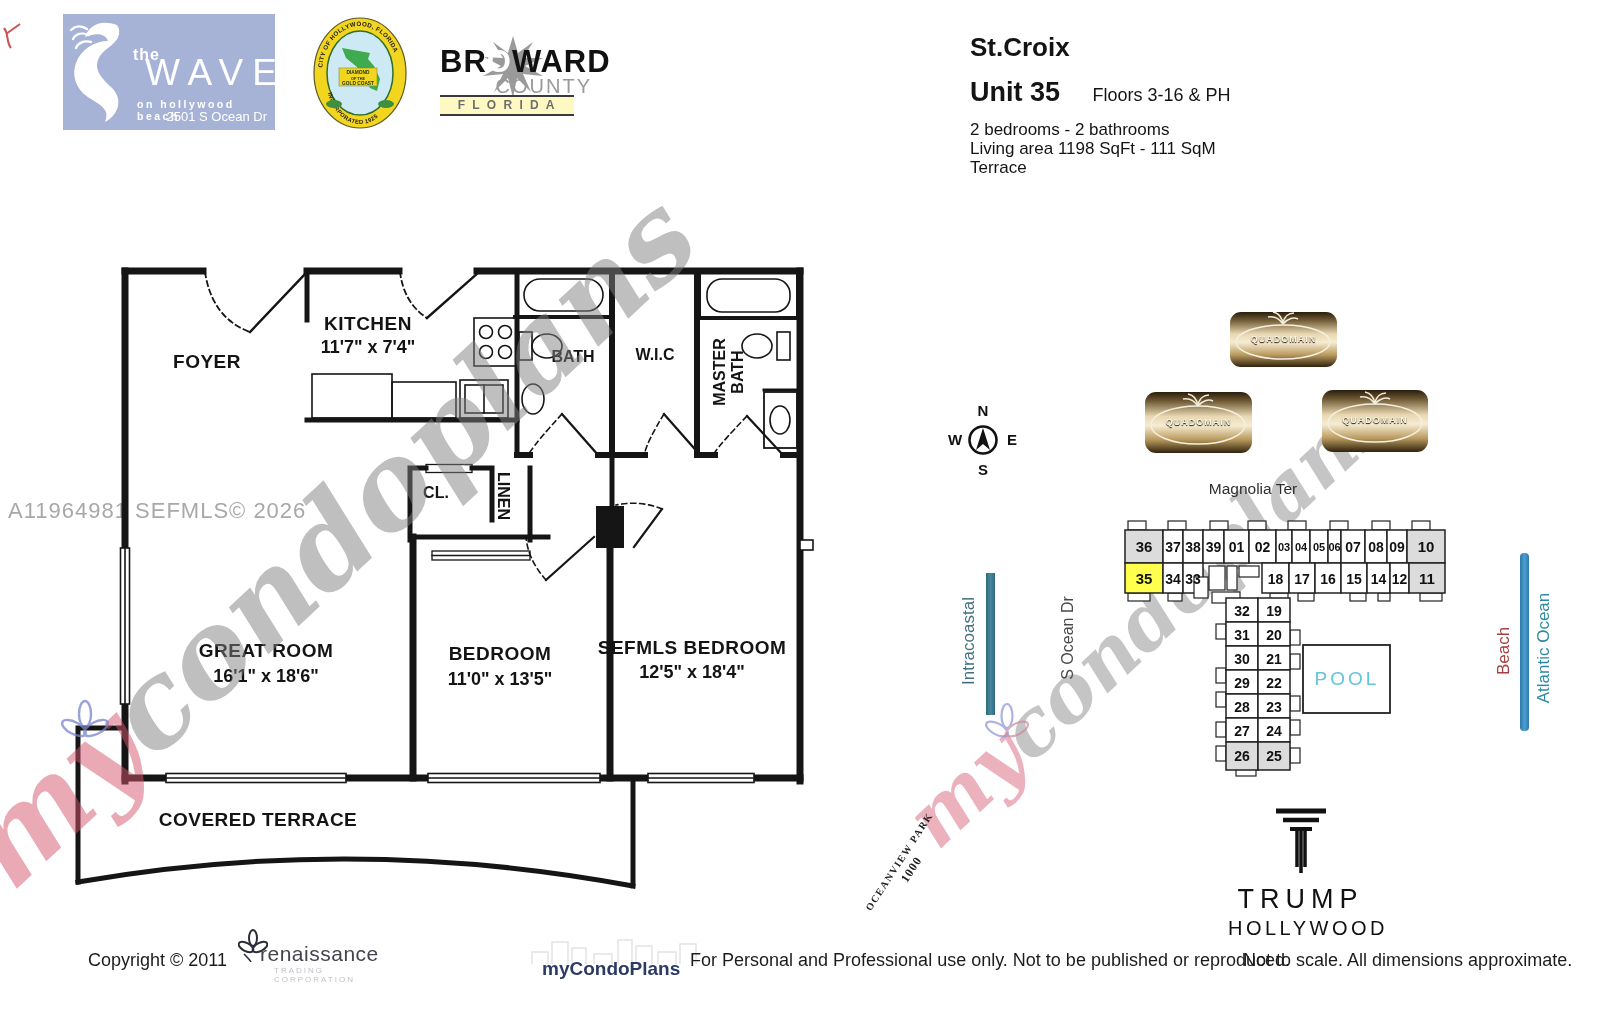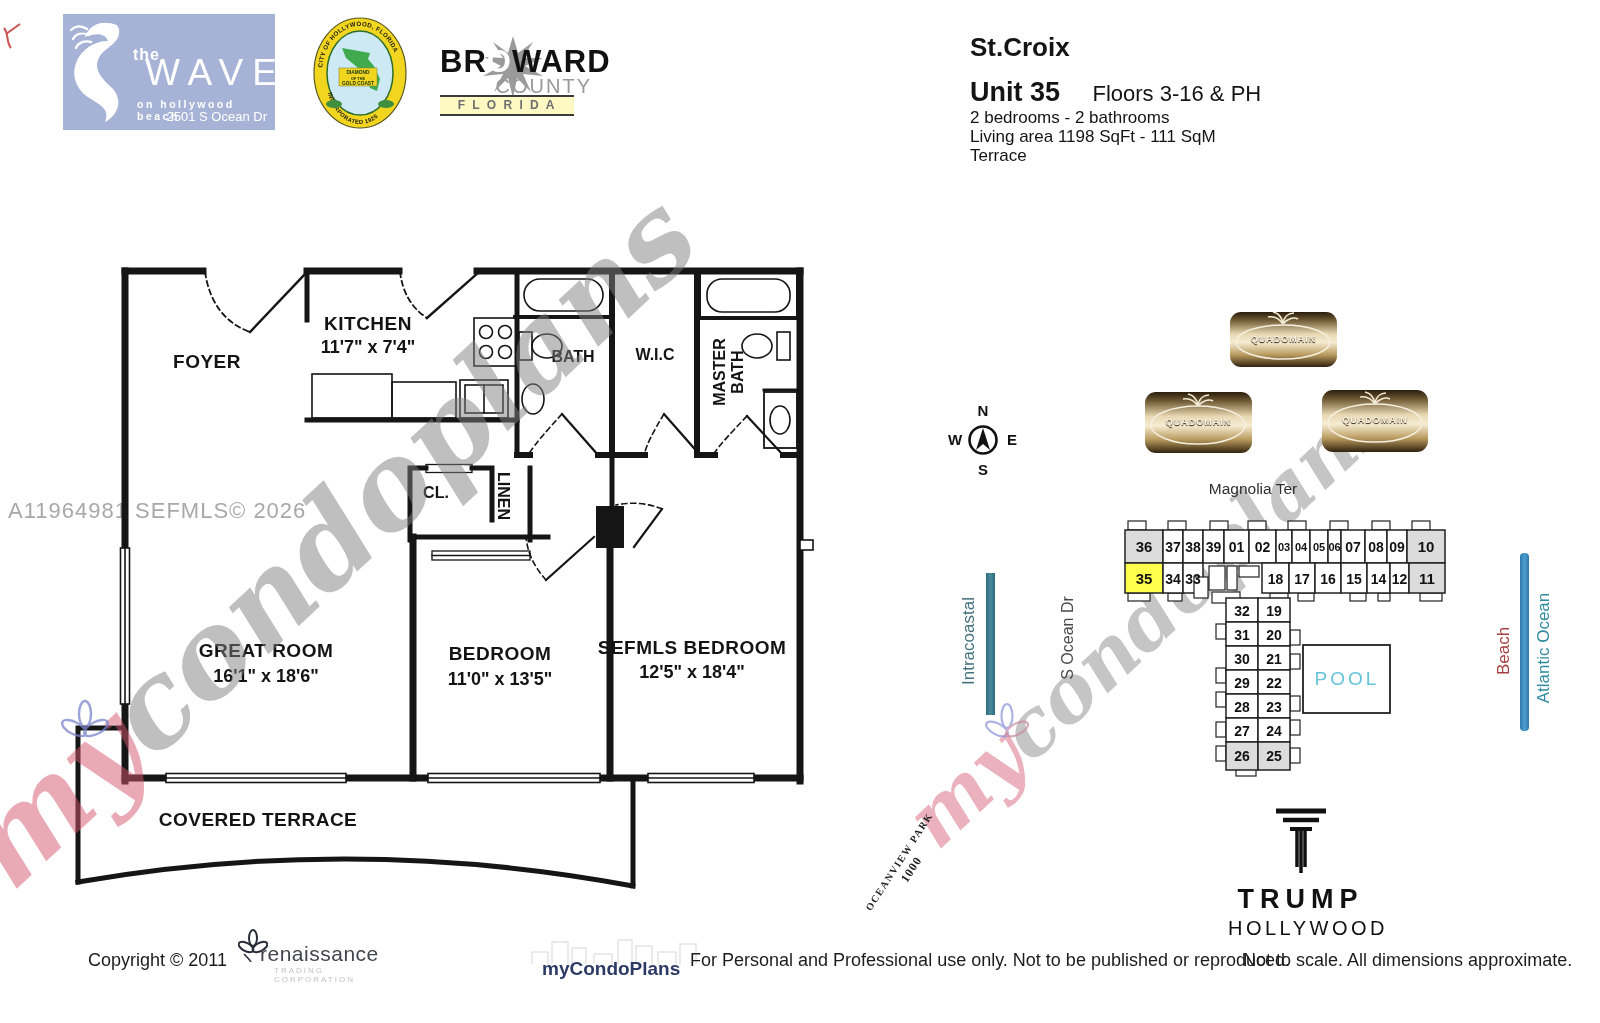--- a/index.html
+++ b/index.html
@@ -21,40 +21,40 @@
   .wave .addr{position:absolute;right:8px;bottom:6px;font-size:13px;font-weight:400;}
   .broward .big{position:absolute;left:0;top:6px;font-size:31px;font-weight:700;letter-spacing:1px;color:#111;}
   .broward .big .wo{color:#fff;}
   .broward .county{position:absolute;right:4px;top:37px;font-size:20px;letter-spacing:2px;color:#9a9a9a;font-weight:500;}
   .broward .stbar{position:absolute;left:0;top:57px;width:134px;height:17px;background:#fef9c3;
      border-top:2px solid #3a3a3a;border-bottom:2px solid #3a3a3a;text-align:center;
      font-size:12px;font-weight:700;color:#6e6e6e;line-height:17px;letter-spacing:2px;}
   .title-block div{white-space:nowrap;}
   .t-name{font-size:26px;font-weight:600;}
   .t-unit{font-size:27px;font-weight:600;display:inline-block;}
-  .t-floors{font-size:22px;font-weight:500;display:inline-block;margin-left:28px;}
+  .t-floors{font-size:18px;font-weight:500;display:inline-block;margin-left:28px;}
   .t-small{font-size:17px;font-weight:500;line-height:19px;}
   
   .wm{position:absolute;font-family:"DejaVu Serif",serif;font-style:italic;font-weight:700;
       white-space:nowrap;pointer-events:none;}
   .wm .p1{color:#d4556e;}
   .wm .p2{color:#808080;}
   .mls{position:absolute;left:8px;top:498px;font-size:22px;letter-spacing:1px;color:#a8a8a8;}
   
   .qd{position:absolute;border-radius:11px;overflow:hidden;
       background:linear-gradient(180deg,#2a1d0c 0%,#6b5631 14%,#e8d7b2 40%,#f6ecd2 55%,#b99a5e 78%,#30220e 100%);}
   .qd svg{position:absolute;left:0;top:0;}
   .qd .qtxt{position:absolute;left:0;right:0;top:50%;transform:translateY(-58%);
       text-align:center;font-size:9px;font-weight:700;letter-spacing:1px;color:#f8f2e0;
       text-shadow:0 1px 1px #221603;}
   
   .side{font-weight:500;}
   
   .trump{text-align:center;color:#111;}
-  .trump .l1{font-size:27px;letter-spacing:6px;font-weight:700;margin-top:4px;}
+  .trump .l1{font-size:27px;letter-spacing:6px;font-weight:400;margin-top:4px;}
   .trump .l2{font-size:20px;letter-spacing:3.5px;font-weight:500;margin-top:2px;}
   
   .foot{font-size:18px;color:#1c1c1c;}
   .ren-name{font-size:21px;color:#44444e;letter-spacing:.5px;}
   .ren-sub{font-size:8px;letter-spacing:2px;color:#c2c2c6;}
   .mcp{font-size:19px;font-weight:700;color:#2c3a66;}
   .oceanview{font-family:"Liberation Serif",serif;font-weight:700;color:#222;text-align:center;line-height:1.25;}
   .oceanview .o1{font-size:10px;letter-spacing:1.5px;}
   .oceanview .o2{font-size:12px;letter-spacing:1px;}
   svg text{font-family:"Liberation Sans",sans-serif;}
@@ -112,21 +112,21 @@
     <div class="county" style="right:auto;left:52px;width:100px;text-align:right">COUNTY</div>
     <div class="stbar">F L O R I D A</div>
   </div>
 
   <div class="abs title-block" style="left:970px;top:32px">
     <div class="t-name">St.Croix</div>
     <div style="margin-top:14px">
       <span class="t-unit">Unit 35</span>
       <span class="t-floors">Floors 3-16 &amp; PH</span>
     </div>
-    <div class="t-small" style="">2 bedrooms - 2 bathrooms</div>
+    <div class="t-small" style="margin-top:12px">2 bedrooms - 2 bathrooms</div>
     <div class="t-small">Living area 1198 SqFt - 111 SqM</div>
     <div class="t-small">Terrace</div>
   </div>
 
   <div class="mls">A11964981  SEFMLS© 2026</div>
 
   <svg class="abs" style="left:60px;top:230px" width="840" height="690" viewBox="60 230 840 690">
     <g stroke="#151515" fill="none" stroke-linecap="square">
 
       <g stroke-width="7">

